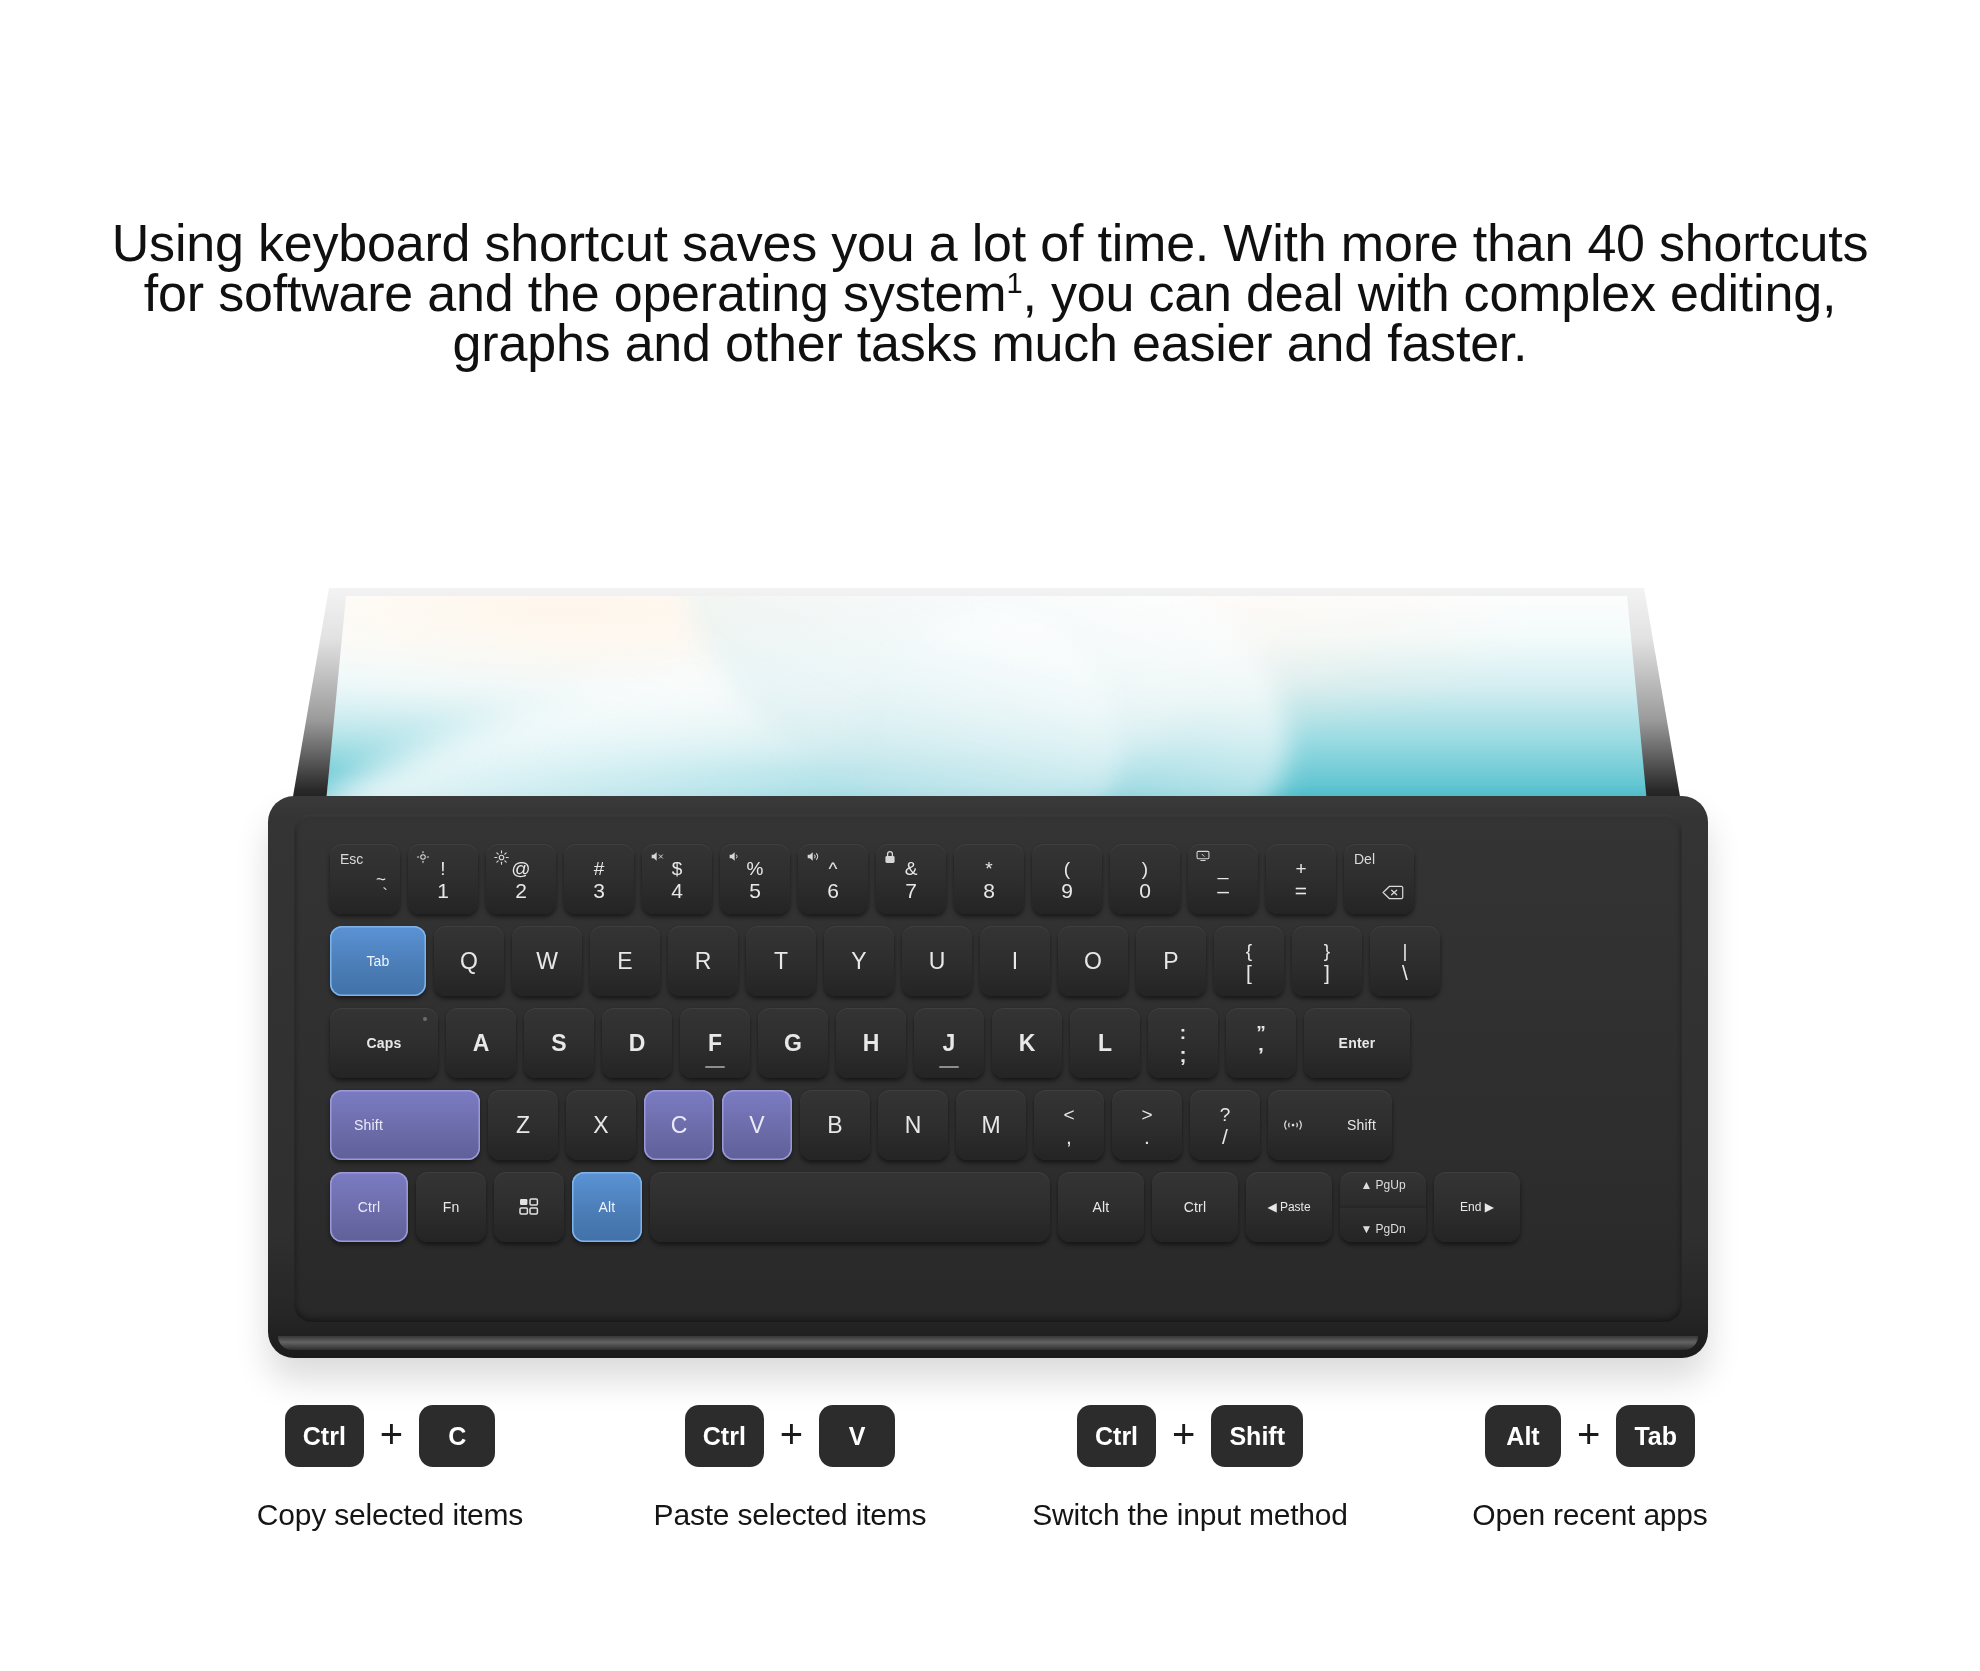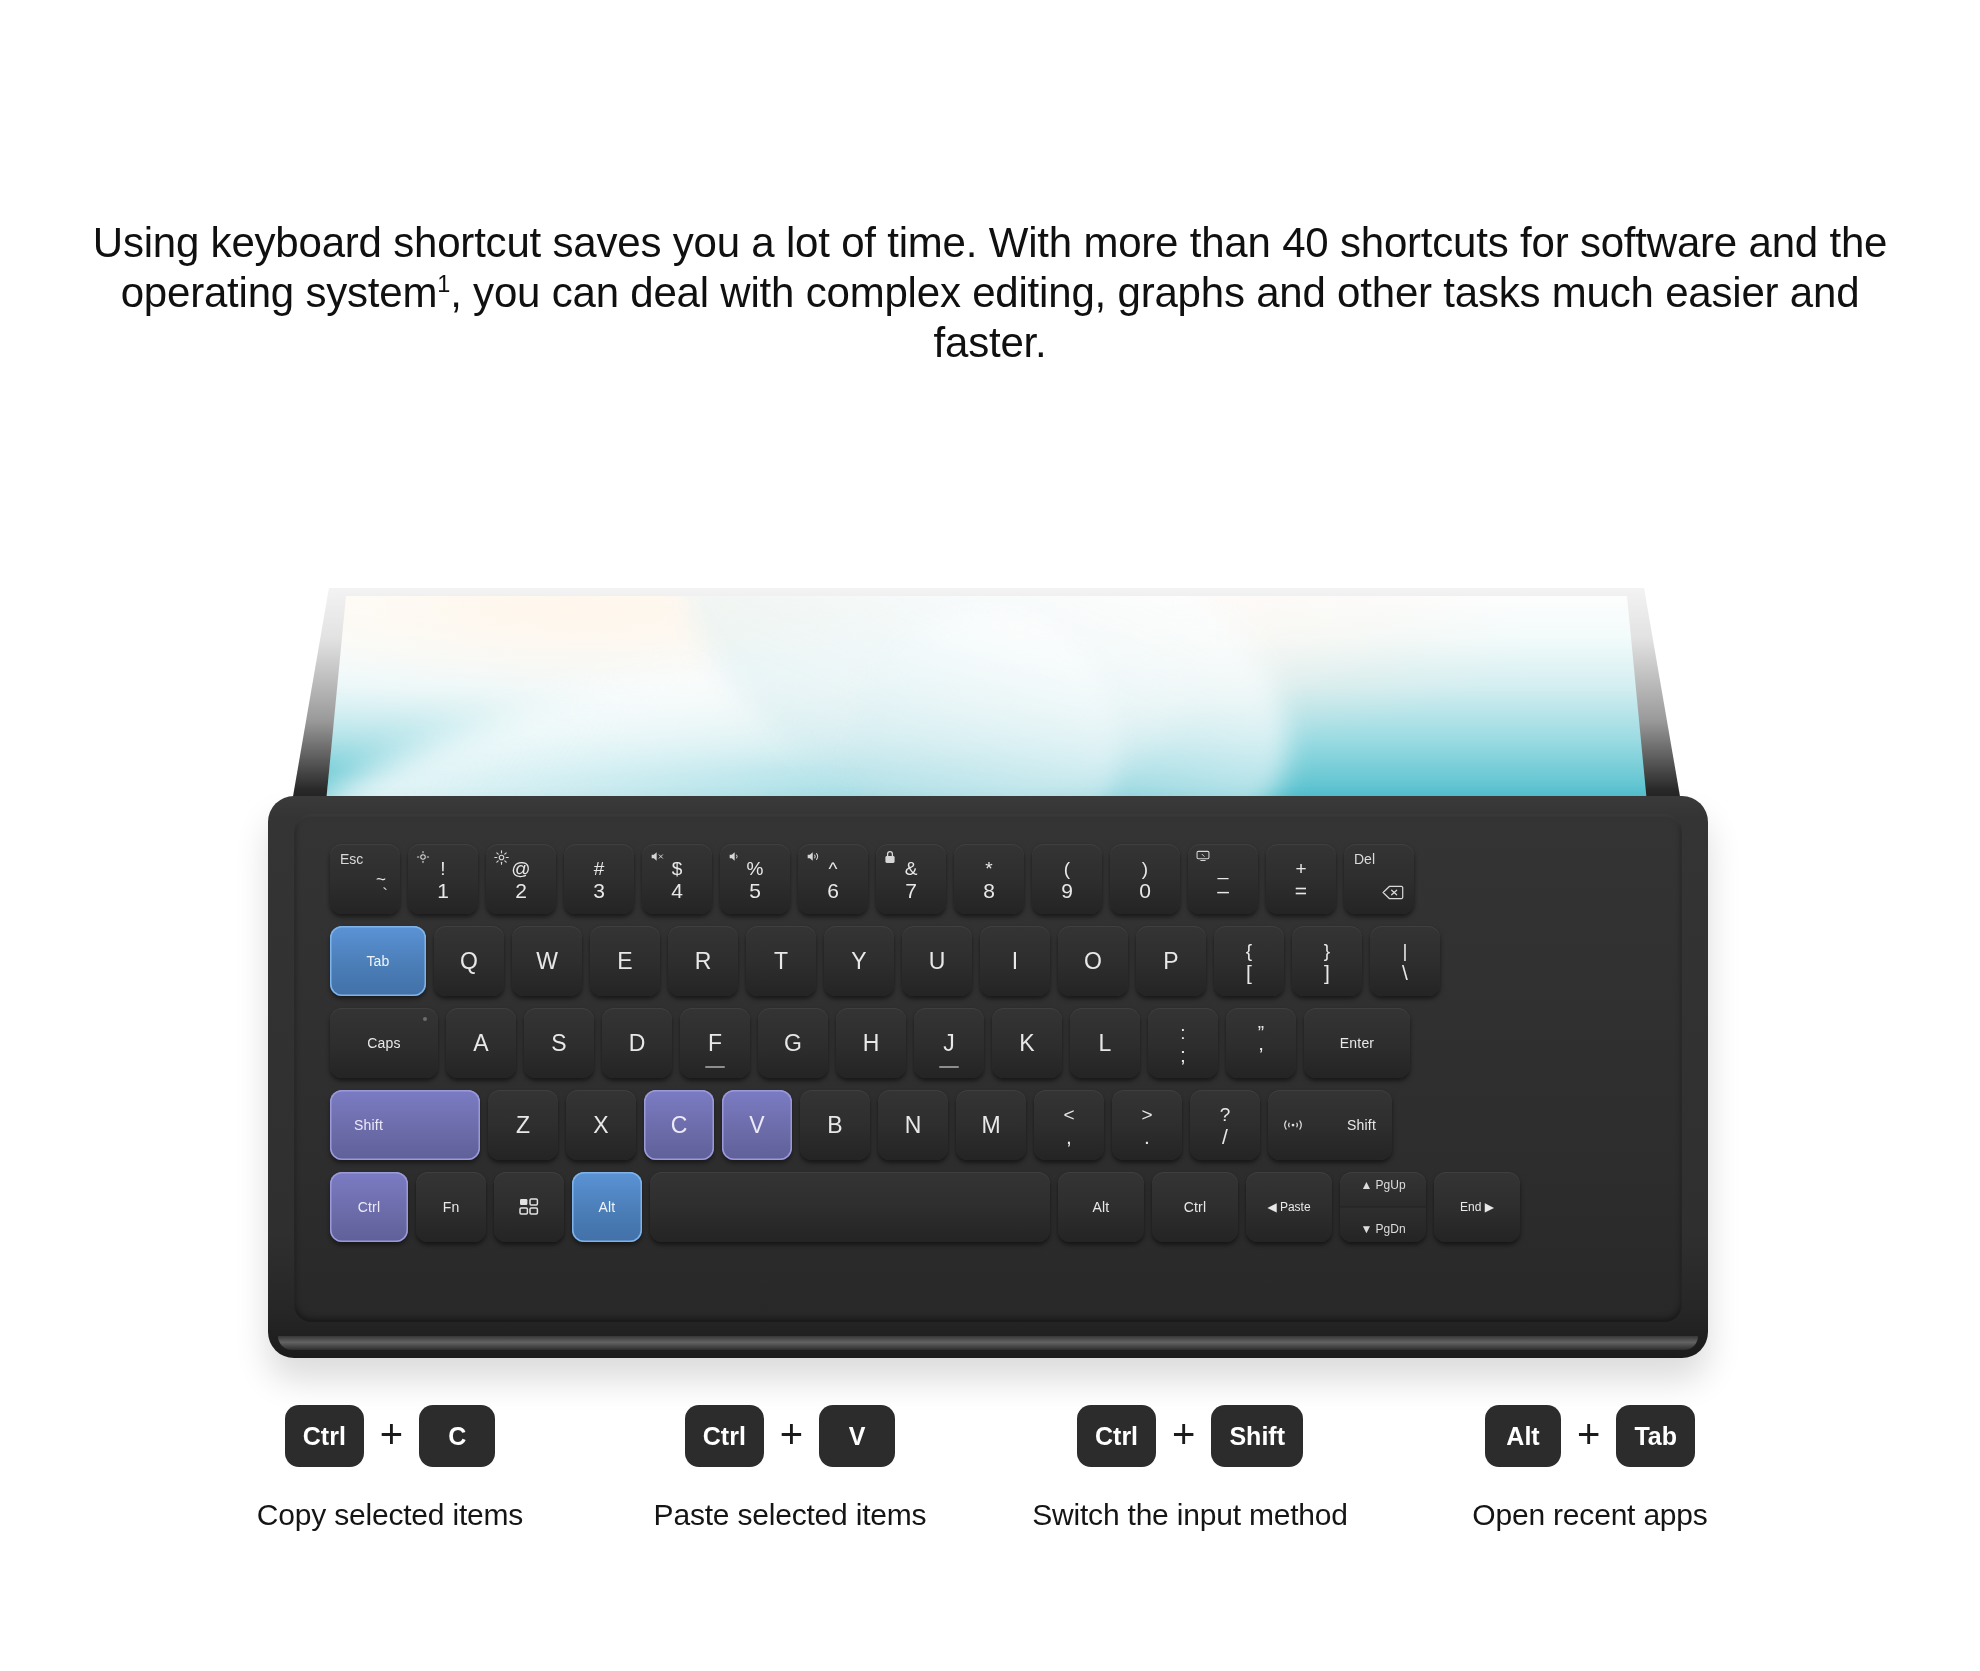--- a/index.html
+++ b/index.html
@@ -33,21 +33,21 @@
     font-family: "Liberation Sans", sans-serif;
   }
 
   .hero-sub {
     position: absolute;
     top: 218px;
     left: 50%;
     transform: translateX(-50%);
     width: 1830px;
     text-align: center;
-    font-size: 42px;
+    font-size: 52px;
     line-height: 50px;
     color: #101010;
     font-weight: 400;
     letter-spacing: -0.2px;
   }
   .hero-sub sup { font-size: 0.56em; vertical-align: super; line-height: 0; }
 
   
   .device {
     position: absolute;
@@ -157,21 +157,21 @@
   }
 
   .krow {
     position: absolute;
     display: flex;
     gap: 8px;
     left: 36px;
   }
   .krow.r0 { top: 30px;  }
   .krow.r1 { top: 112px; }
-  .krow.r2 { top: 194px; }
+  .krow.r2 { top: 194px; font-weight: bold; }
   .krow.r3 { top: 276px; }
   .krow.r4 { top: 358px; }
 
   .key {
     position: relative;
     height: 70px;
     width: 70px;
     border-radius: 12px;
     background: linear-gradient(to bottom, #343434 0%, #2e2e2e 50%, #242424 100%);
     box-shadow: 0 3px 4px rgba(0,0,0,0.5), inset 0 1px 0 rgba(255,255,255,0.06);

